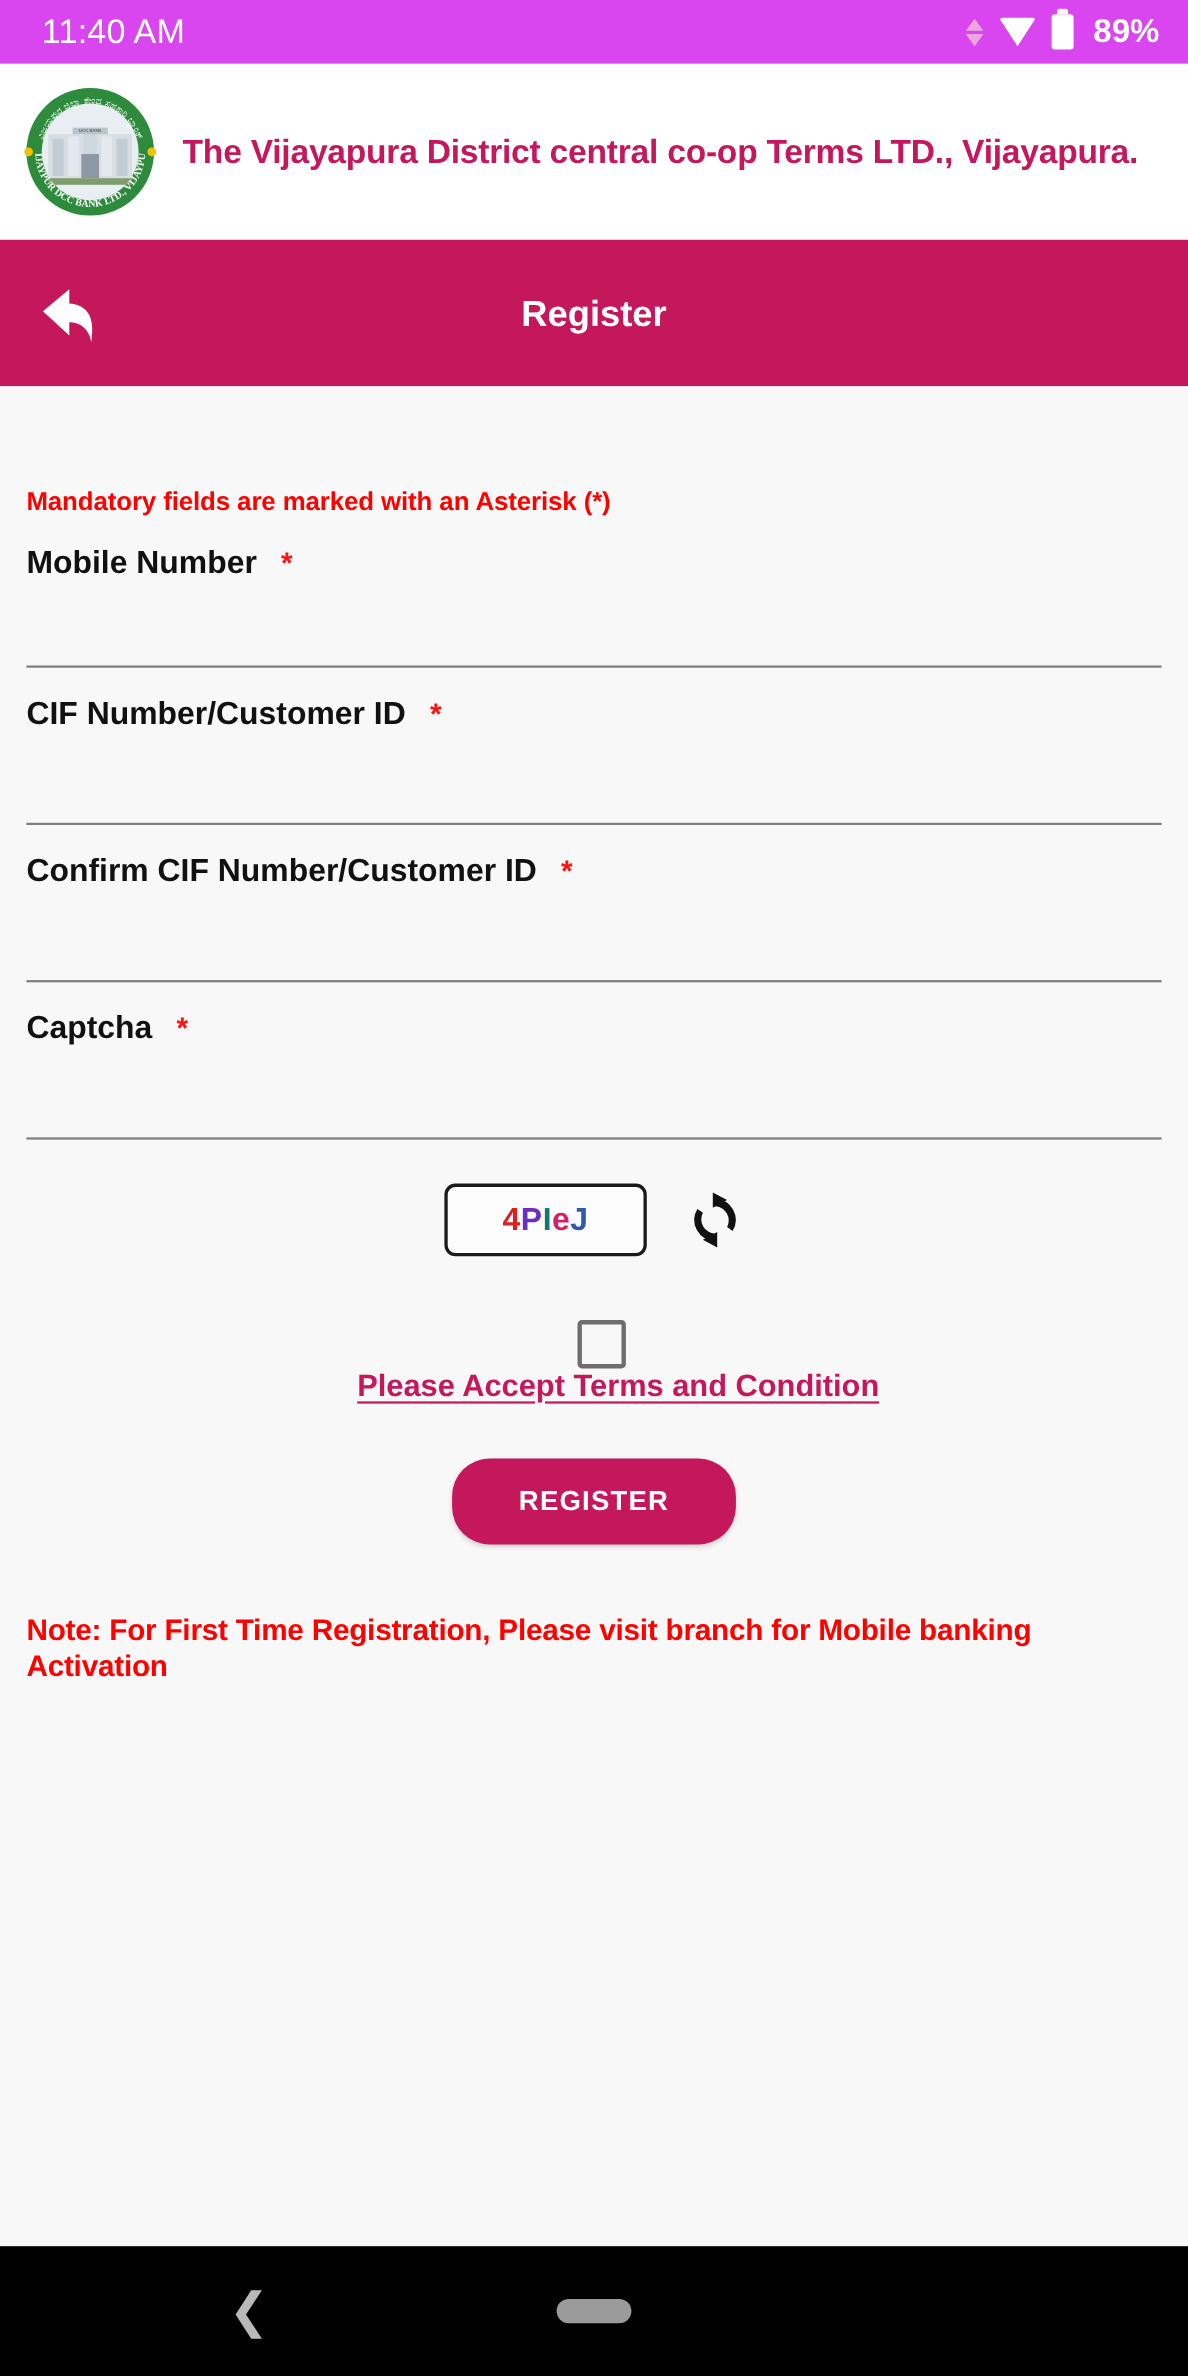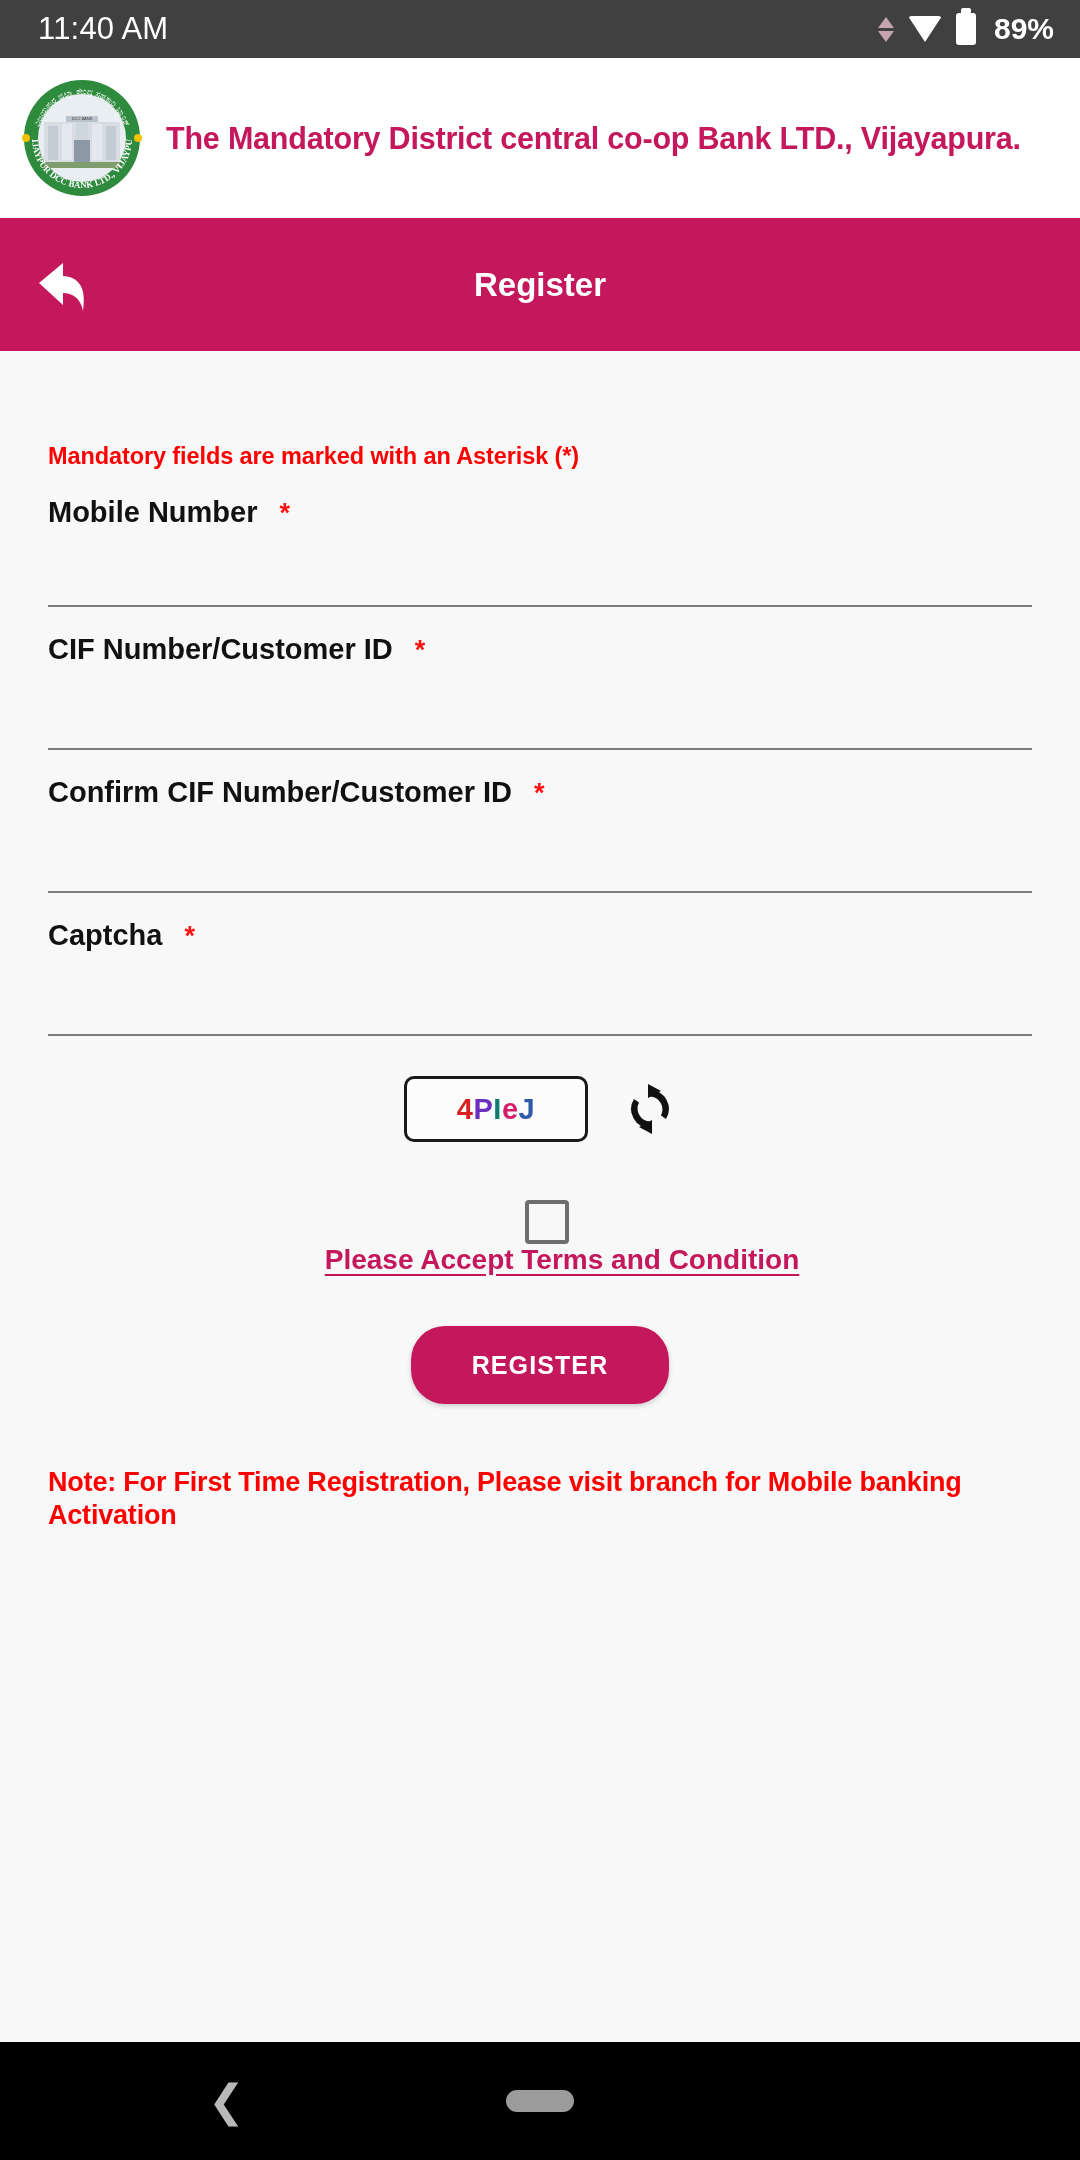--- a/index.html
+++ b/index.html
@@ -6,21 +6,21 @@
   html, body {
     width:1080px; height:2160px;
     background:#000;
     font-family:"Liberation Sans", sans-serif;
     overflow:hidden;
   }
   .phone { position:relative; width:1080px; height:2160px; background:#F8F8F8; }
 
   
   .statusbar {
-    height:58px; background:#404040;
+    height:58px; background:#d946ef;
     display:flex; align-items:center; justify-content:space-between;
     padding:0 26px 0 38px;
   }
   .clock { color:#fff; font-size:31px; font-weight:400; letter-spacing:.2px; }
   .status-right { display:flex; align-items:center; gap:14px; }
   .sig-arrows { display:flex; flex-direction:column; gap:3px; opacity:.75; }
   .tri-up, .tri-dn { width:0; height:0; border-left:8px solid transparent; border-right:8px solid transparent; }
   .tri-up { border-bottom:11px solid #f2c6d6; }
   .tri-dn { border-top:11px solid #f2c6d6; }
   .wifi { width:34px; height:26px; position:relative; }
@@ -52,21 +52,21 @@
     height:133px; background:#C4175C;
     display:flex; align-items:center; position:relative;
   }
   .backbtn { width:120px; display:flex; align-items:center; justify-content:center; padding-left:10px; }
   .apptitle {
     position:absolute; left:0; right:0; text-align:center;
     color:#fff; font-size:33px; font-weight:bold;
   }
 
   
-  .form { padding:0 48px; position:relative; }
+  .form { padding:0 24px; position:relative; }
   .mand {
     color:#FF0000; font-size:23.5px; font-weight:bold;
     margin-top:92px; letter-spacing:-.1px;
   }
   .field { margin-top:20px; }
   .fl { display:flex; align-items:baseline; }
   .flabel { font-size:29px; font-weight:bold; color:#111; }
   .star { color:#FF1212; font-size:27px; font-weight:bold; margin-left:22px; }
   .uline { border-bottom:2px solid #7d7d7d; height:84px; }
   .uline input {
@@ -161,21 +161,21 @@
         <path id="arcTop" d="M 16 60 A 44 44 0 0 1 104 60" fill="none"></path>
         <text font-size="8.5" fill="#ffffff" font-family="DejaVu Sans, sans-serif">
           <textPath href="#arcTop" startOffset="50%" text-anchor="middle">ವಿಜಯಪುರ ಜಿಲ್ಲಾ ಕೇಂದ್ರ ಸಹಕಾರಿ ಬ್ಯಾಂಕ್</textPath>
         </text>
         <path id="arcBot" d="M 10 60 A 50 50 0 0 0 110 60" fill="none"></path>
         <text font-size="9" fill="#ffffff" font-weight="bold" font-family="Liberation Serif, serif">
           <textPath href="#arcBot" startOffset="50%" text-anchor="middle">VIJAYPUR DCC BANK LTD., VIJAYPUR</textPath>
         </text>
       </svg>
     </div>
-    <div class="banktitle">The Mandatory District central co-op Bank LTD., Vijayapura.</div>
+    <div class="banktitle">The Vijayapura District central co-op Terms LTD., Vijayapura.</div>
   </div>
 
   <div class="appbar">
     <div class="backbtn">
       <svg width="64" height="64" viewBox="0 0 64 64">
         <path d="M30 10 L6 30 L30 52 L30 40 C40 40 48 46 50 58 C54 32 44 24 30 23 Z" fill="#ffffff"></path>
       </svg>
     </div>
     <div class="apptitle">Register</div>
   </div>

